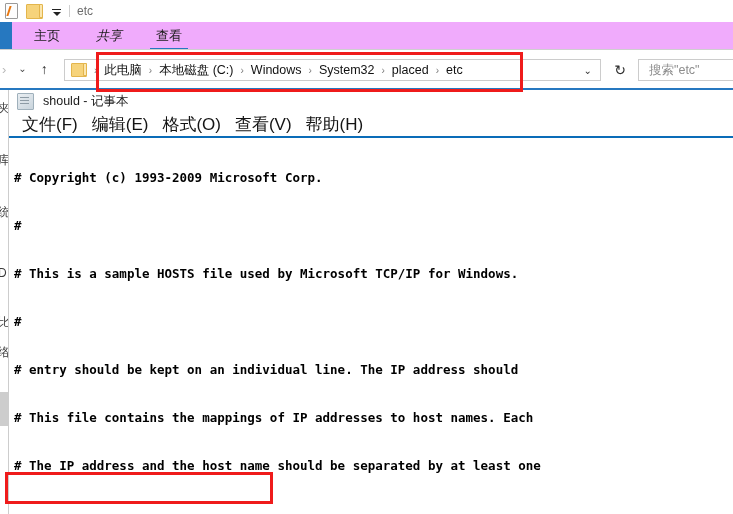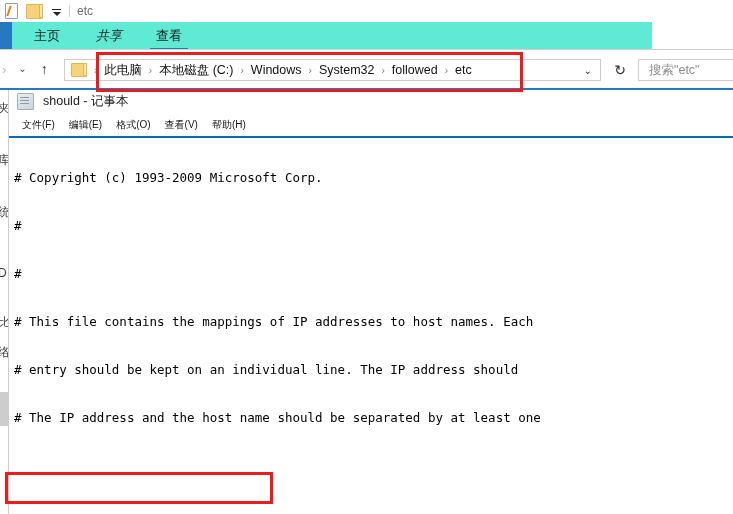--- a/index.html
+++ b/index.html
@@ -97,22 +97,22 @@
   .qat-title {
     font-size: 12px;
     color: #6d6d6d;
     font-family: "Liberation Sans", sans-serif;
   }
 
   
   #ribbon-tabs {
     position: absolute;
     left: 0; top: 22px;
-    width: 652px; height: 28px;
-    background: #5eead4;
+    width: 733px; height: 28px;
+    background: #f0abfc;
     display: flex;
     align-items: center;
   }
   #file-tab {
     width: 12px;
     height: 28px;
     background: #2678c0;
     flex: none;
   }
   .rtab {
@@ -307,21 +307,21 @@
   }
   #np-menubar {
     position: absolute;
     left: 0; top: 23px;
     width: 740px; height: 23px;
     background: #ffffff;
     display: flex;
     align-items: center;
   }
   .np-menu {
-    font-size: 10px;
+    font-size: 17px;
     color: #141414;
     margin-left: 14px;
     white-space: nowrap;
     font-family: "Liberation Sans", sans-serif;
   }
   .np-menu:first-child { margin-left: 13px; }
   #np-topline {
     position: absolute;
     left: 0; top: 46px;
     width: 740px; height: 2px;
@@ -343,21 +343,21 @@
   #np-lines {
     position: absolute;
     left: 5px; top: 0;
     font-family: "DejaVu Sans Mono", monospace;
     font-size: 12.5px;
     line-height: 16px;
     color: #000000;
     white-space: pre;
     letter-spacing: 0px;
   }
-  .npline { height: 16px; }
+  .npline { height: 16px; font-weight: bold; }
 
   
   .redbox {
     position: absolute;
     border: 3px solid #ef1b1b;
     box-sizing: border-box;
     pointer-events: none;
   }
   #redbox-path {
     left: 96px; top: 52px;
@@ -402,21 +402,21 @@
     <div class="crumb-folder"></div>
     <span class="crumb-sep">›</span>
     <span class="crumb">此电脑</span>
     <span class="crumb-sep">›</span>
     <span class="crumb">本地磁盘 (C:)</span>
     <span class="crumb-sep">›</span>
     <span class="crumb">Windows</span>
     <span class="crumb-sep">›</span>
     <span class="crumb">System32</span>
     <span class="crumb-sep">›</span>
-    <span class="crumb">followed</span>
+    <span class="crumb">placed</span>
     <span class="crumb-sep">›</span>
     <span class="crumb">etc</span>
     <span id="addr-chev">⌄</span>
   </div>
 
   <div id="refresh-btn">↻</div>
 
   <div id="search-box">
     <span id="search-placeholder">搜索"etc"</span>
   </div>
@@ -449,23 +449,24 @@
     <span class="np-menu">帮助(H)</span>
   </div>
 
   <div id="np-topline"></div>
   <div id="np-leftborder"></div>
 
   <div id="np-textarea">
     <div id="np-lines">
       <div class="npline"># Copyright (c) 1993-2009 Microsoft Corp.</div>
       <div class="npline">#</div>
+      <div class="npline"># This is a sample HOSTS file used by Microsoft TCP/IP for Windows.</div>
       <div class="npline">#</div>
+      <div class="npline"># entry should be kept on an individual line. The IP address should</div>
       <div class="npline"># This file contains the mappings of IP addresses to host names. Each</div>
-      <div class="npline"># entry should be kept on an individual line. The IP address should</div>
       <div class="npline"># The IP address and the host name should be separated by at least one</div>
       
       
       
       
       
       
       
       
       

